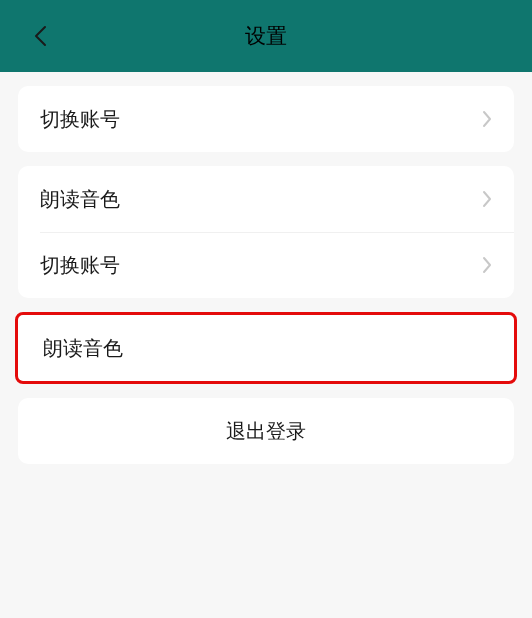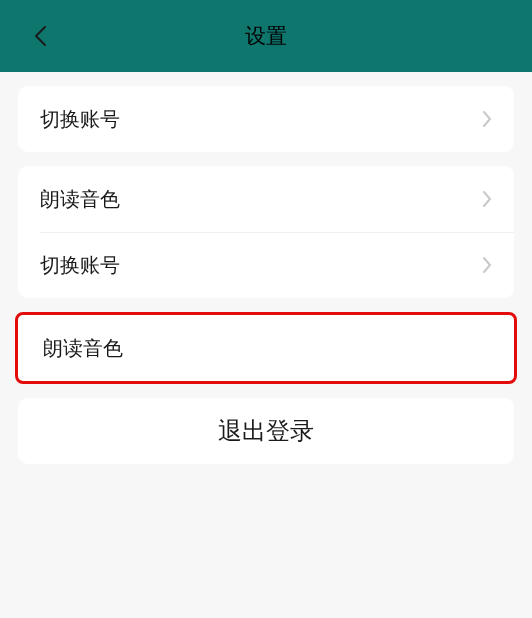--- a/index.html
+++ b/index.html
@@ -97,21 +97,21 @@
     .highlight .row {
       padding: 0 25px;
     }
     .logout {
       background: #fff;
       border-radius: 10px;
       height: 66px;
       display: flex;
       align-items: center;
       justify-content: center;
-      font-size: 24px;
+      font-size: 20px;
       color: #1a1a1a;
       cursor: pointer;
     }
   </style>
 </head>
 <body>
 
 <div class="header">
   <div class="back">
     <svg width="14" height="22" viewBox="0 0 14 22" fill="none">

